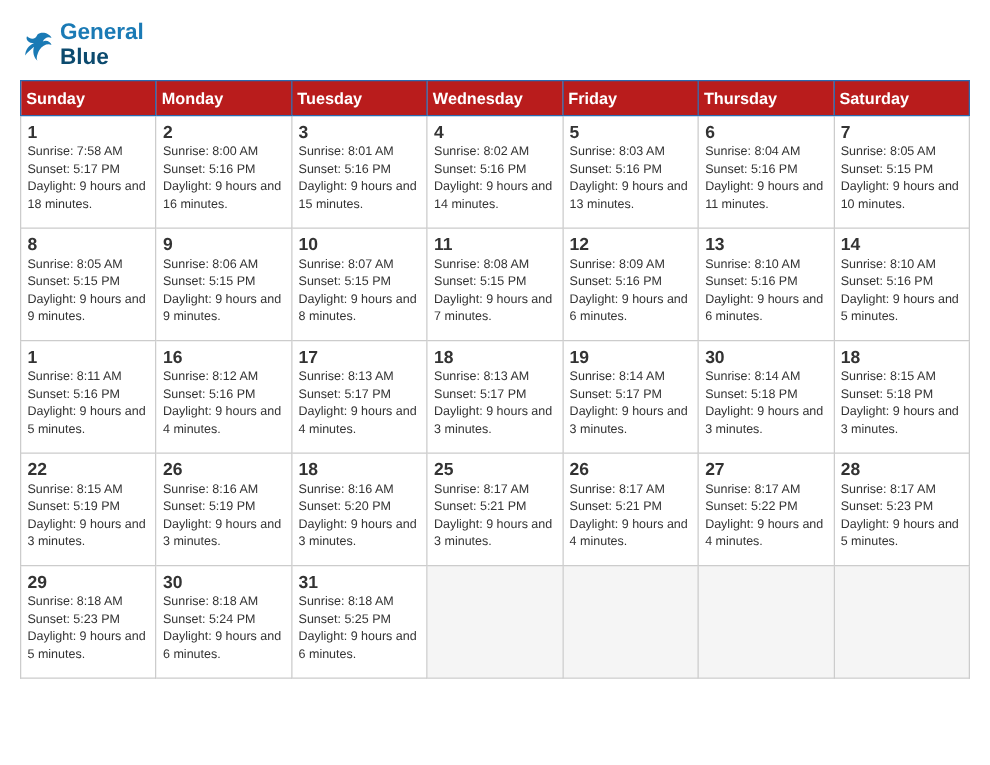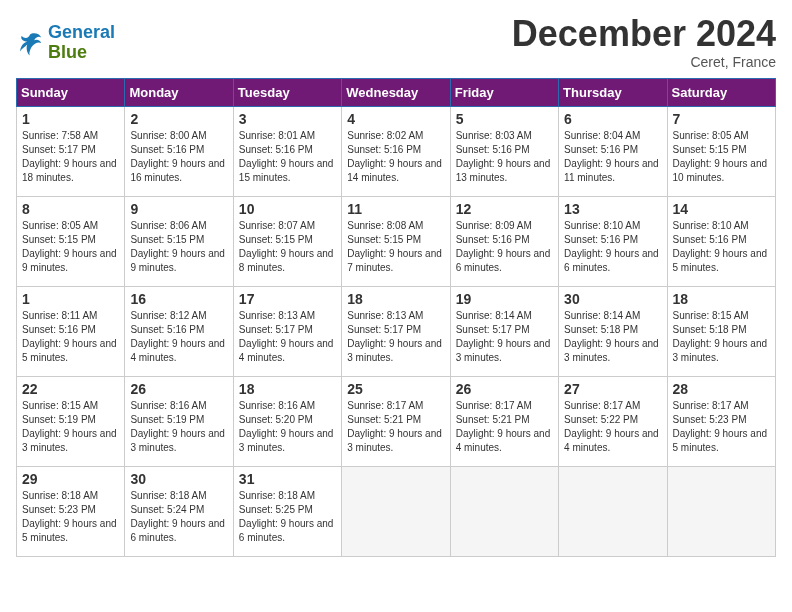--- a/index.html
+++ b/index.html
@@ -6,21 +6,21 @@
     body {
       font-family: Arial, sans-serif;
       background: #fff;
       width: 792px;
       min-height: 612px;
       padding: 16px;
     }
     .header {
       display: flex;
       justify-content: space-between;
-      align-items: center;
+      align-items: flex-start;
       margin-bottom: 8px;
     }
     .logo {
       display: flex;
       align-items: center;
       gap: 4px;
     }
     .logo-text {
       font-size: 18px;
       font-weight: bold;
@@ -47,21 +47,21 @@
       font-size: 14px;
       color: #555;
       margin-top: 2px;
     }
     table {
       width: 100%;
       border-collapse: collapse;
       table-layout: fixed;
     }
     th {
-      background-color: #701a75;
+      background-color: #b91c1c;
       color: #fff;
       font-size: 13px;
       font-weight: bold;
       padding: 6px 4px;
       text-align: left;
       border: 1px solid #2a6aaf;
     }
     td {
       border: 1px solid #ccc;
       vertical-align: top;
@@ -93,26 +93,22 @@
 </head>
 <body>
 
 <div class="header">
   <div class="logo">
     <svg class="logo-bird" viewBox="0 0 40 40" xmlns="http://www.w3.org/2000/svg">
       <path d="M20 8 C24 4, 34 6, 36 12 C32 10, 28 12, 26 16 C30 14, 35 16, 36 20 C32 18, 26 20, 22 26 C20 30, 18 35, 20 38 C16 35, 14 28, 16 22 C12 26, 8 28, 6 32 C6 26, 10 20, 16 18 C10 18, 6 14, 8 10 C12 14, 18 14, 20 8Z" fill="#1a7ab5"></path>
     </svg>
     <div class="logo-text">
       <div><span>General</span></div>
-      <div><span style="color:#4d7c0f;">Blue</span></div>
+      <div><span style="color:#0c4a6e;">Blue</span></div>
     </div>
-  </div>
-  <div class="title-block">
-    <div class="month-title">December 2024</div>
-    <div class="location">Ceret, France</div>
   </div>
 </div>
 
 <table>
   <thead>
     <tr>
       <th>Sunday</th>
       <th>Monday</th>
       <th>Tuesday</th>
       <th>Wednesday</th>

